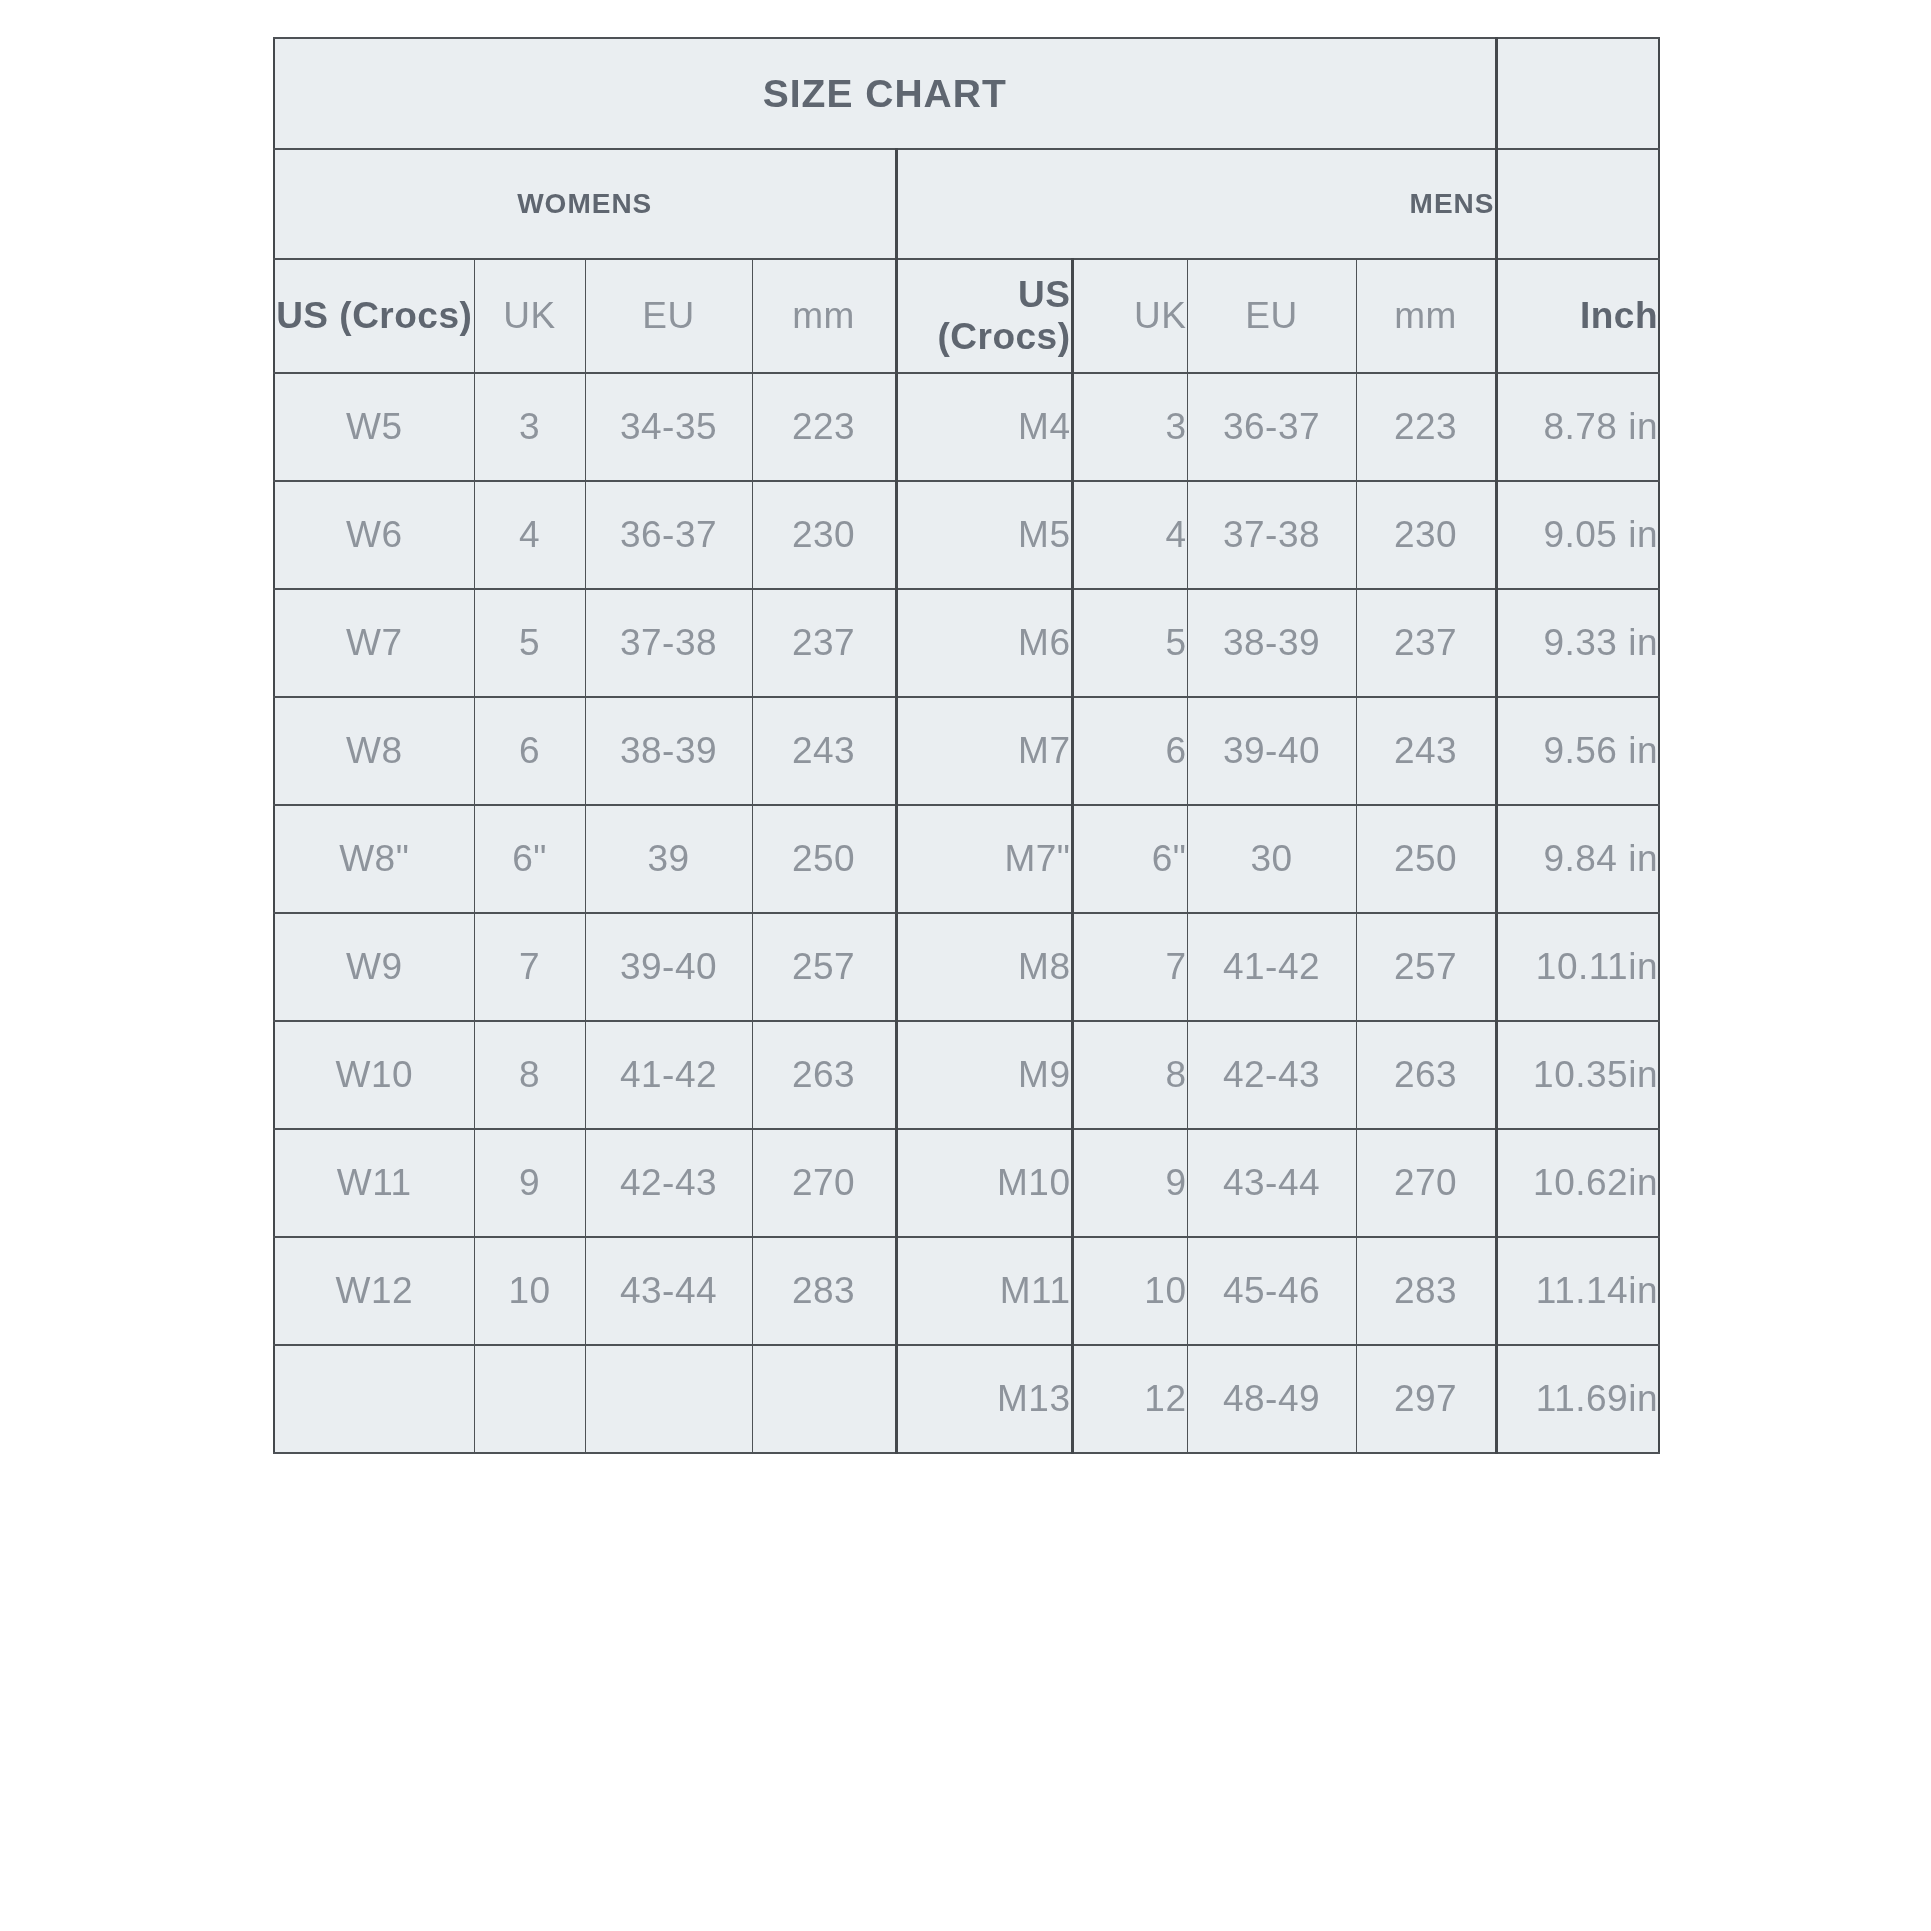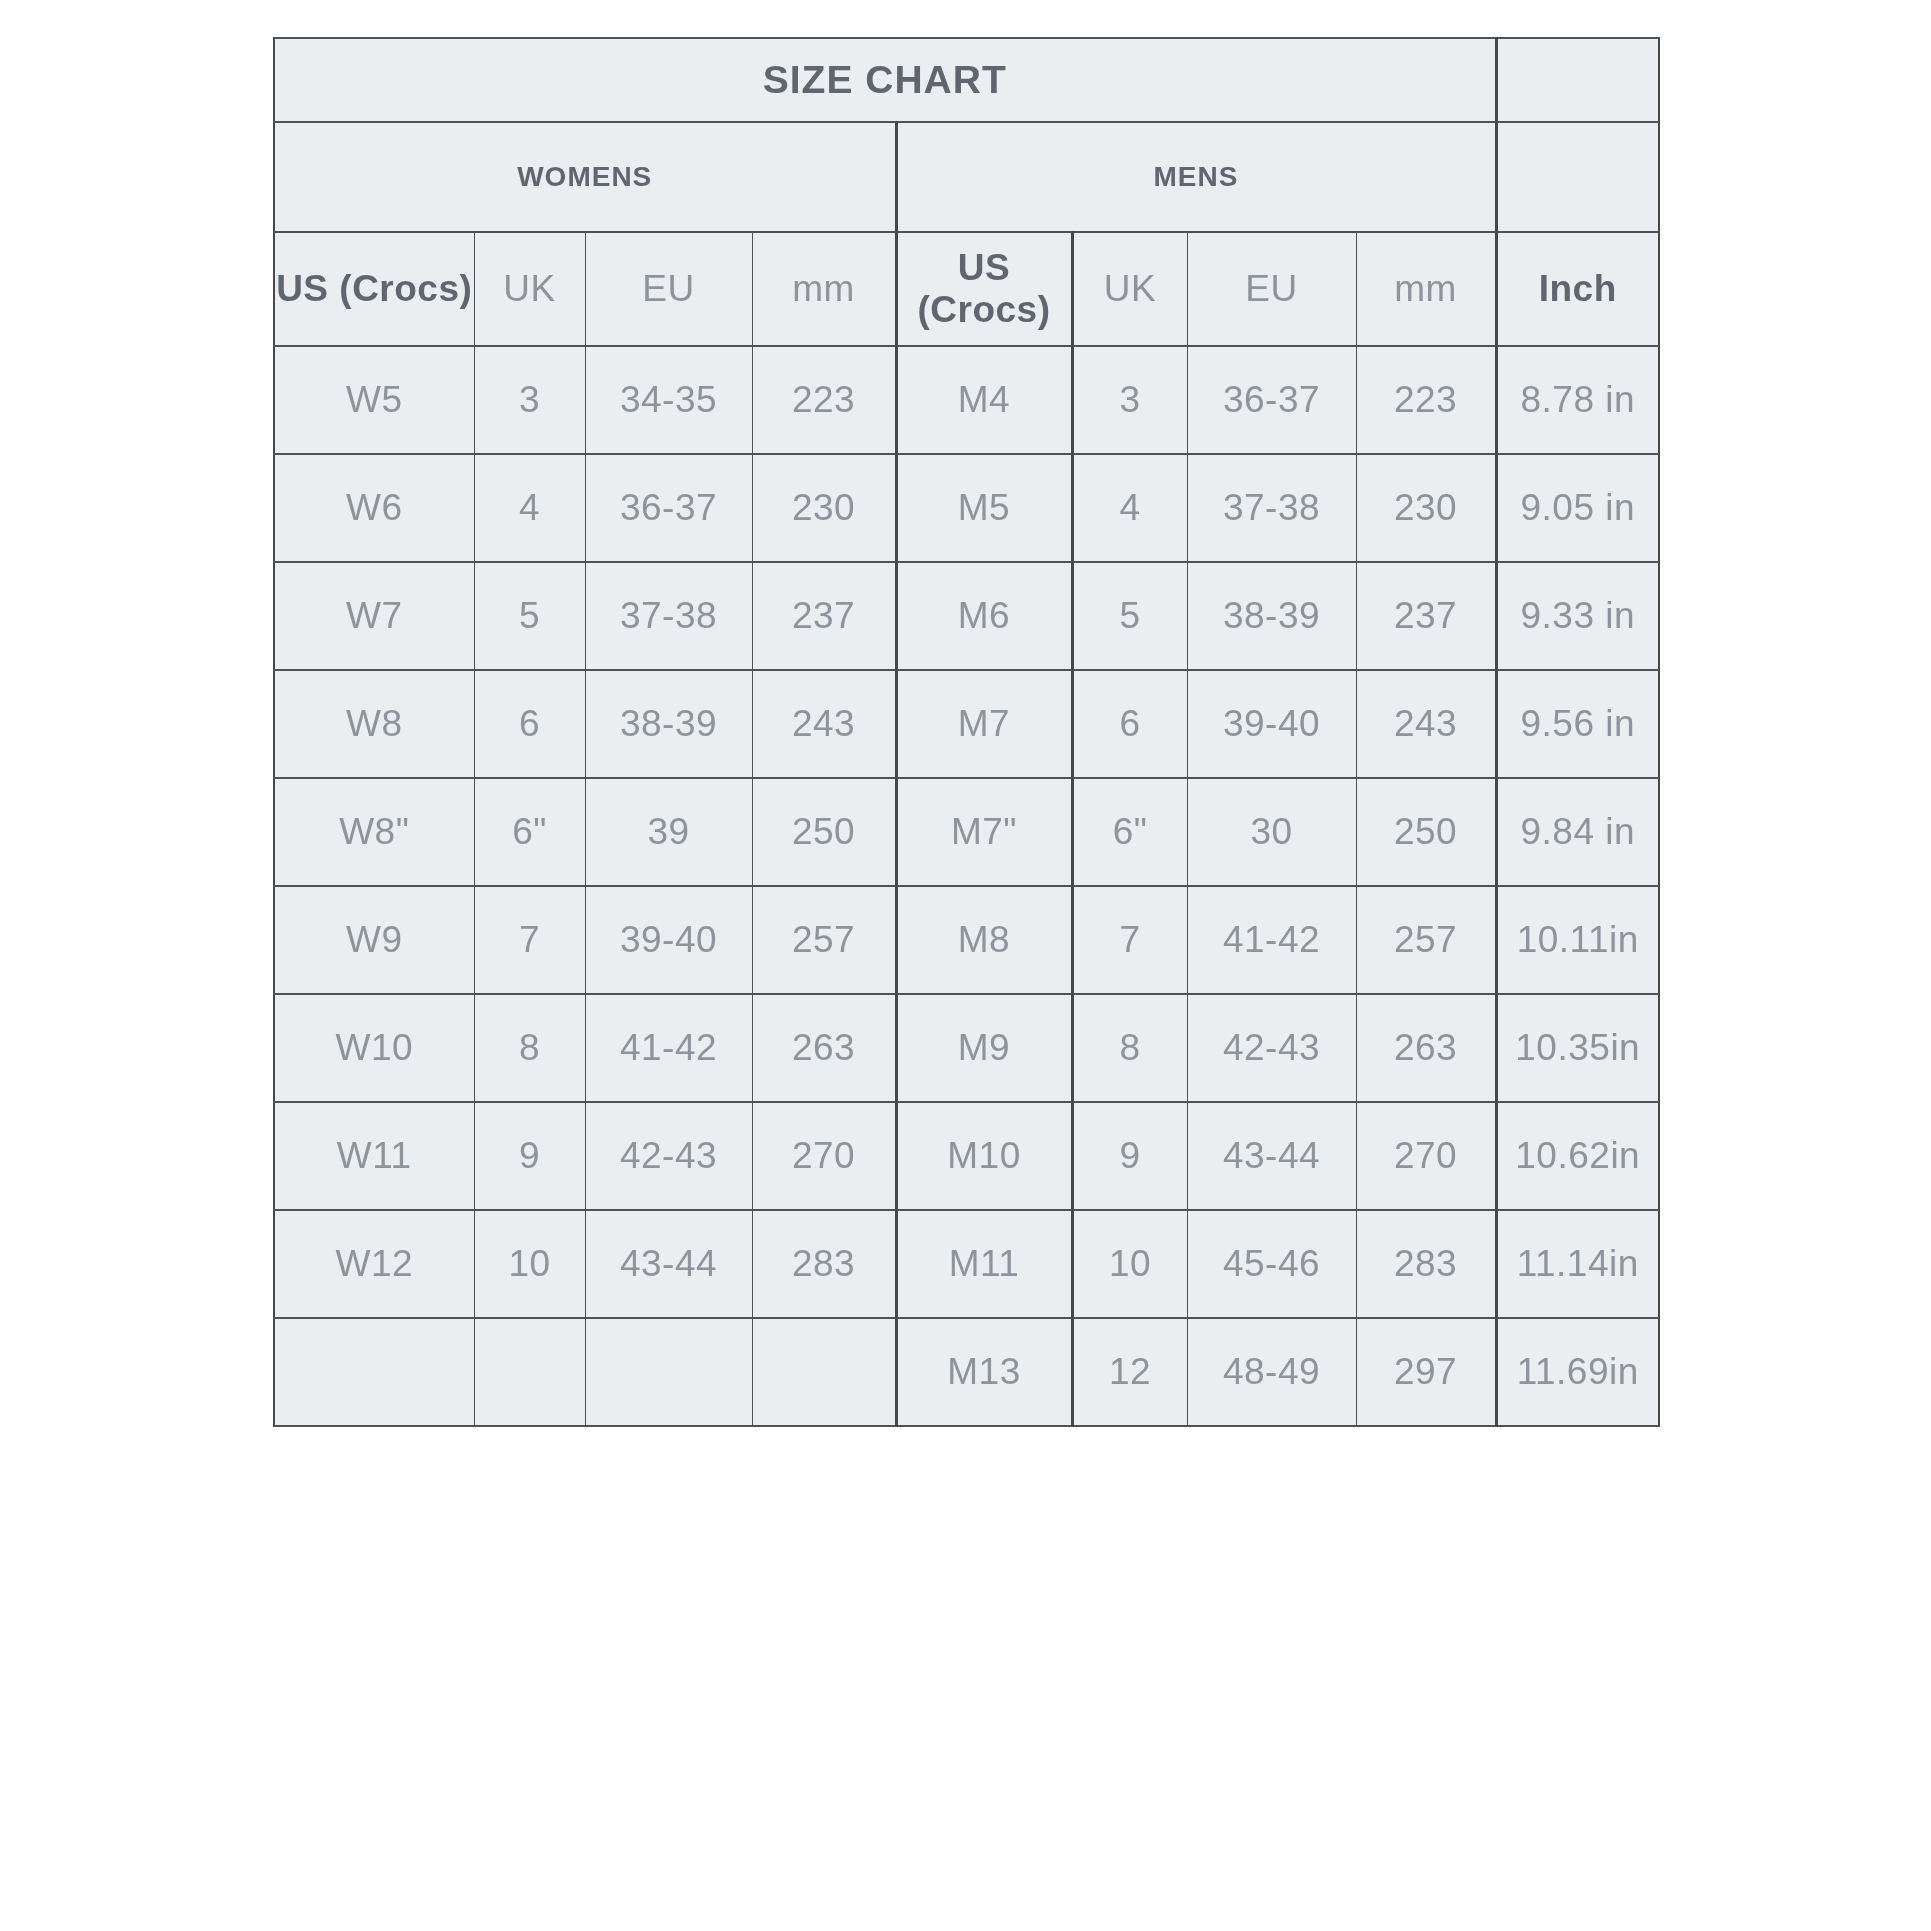--- a/index.html
+++ b/index.html
@@ -15,25 +15,25 @@
     border:2.9px solid #44484c;
   }
   td {
     background:#eaeef1;
     border:1.9px solid #4e5256;
     border-top-width:2.9px; border-bottom-width:2.9px;
     text-align:center; vertical-align:middle;
     color:#8e949c; font-size:37px; letter-spacing:0.5px;
     overflow:hidden; padding:0;
   }
-  td.tl3 { border-left-width:3.9px; border-left-color:#44484c; }
+  td.tl3 { border-left-width:3.9px; border-left-color:#44484c;text-align:right; }
   .hdr { color:#5f6670; font-weight:bold; }
   .title-cell { font-size:39px; letter-spacing:1px; }
   .group-cell { font-size:28px; letter-spacing:1px; }
-  tr.h1 { height:84px;padding-left:32px; }
+  tr.h1 { height:111px;padding-left:32px; }
   tr.h2 { height:110px; }
   tr.h3 { height:114px; }
   tr.d  { height:108px; }
 </style>
 </head>
 <body>
 
 <div class="table-wrap">
 <table class="size-chart">
   <colgroup>

